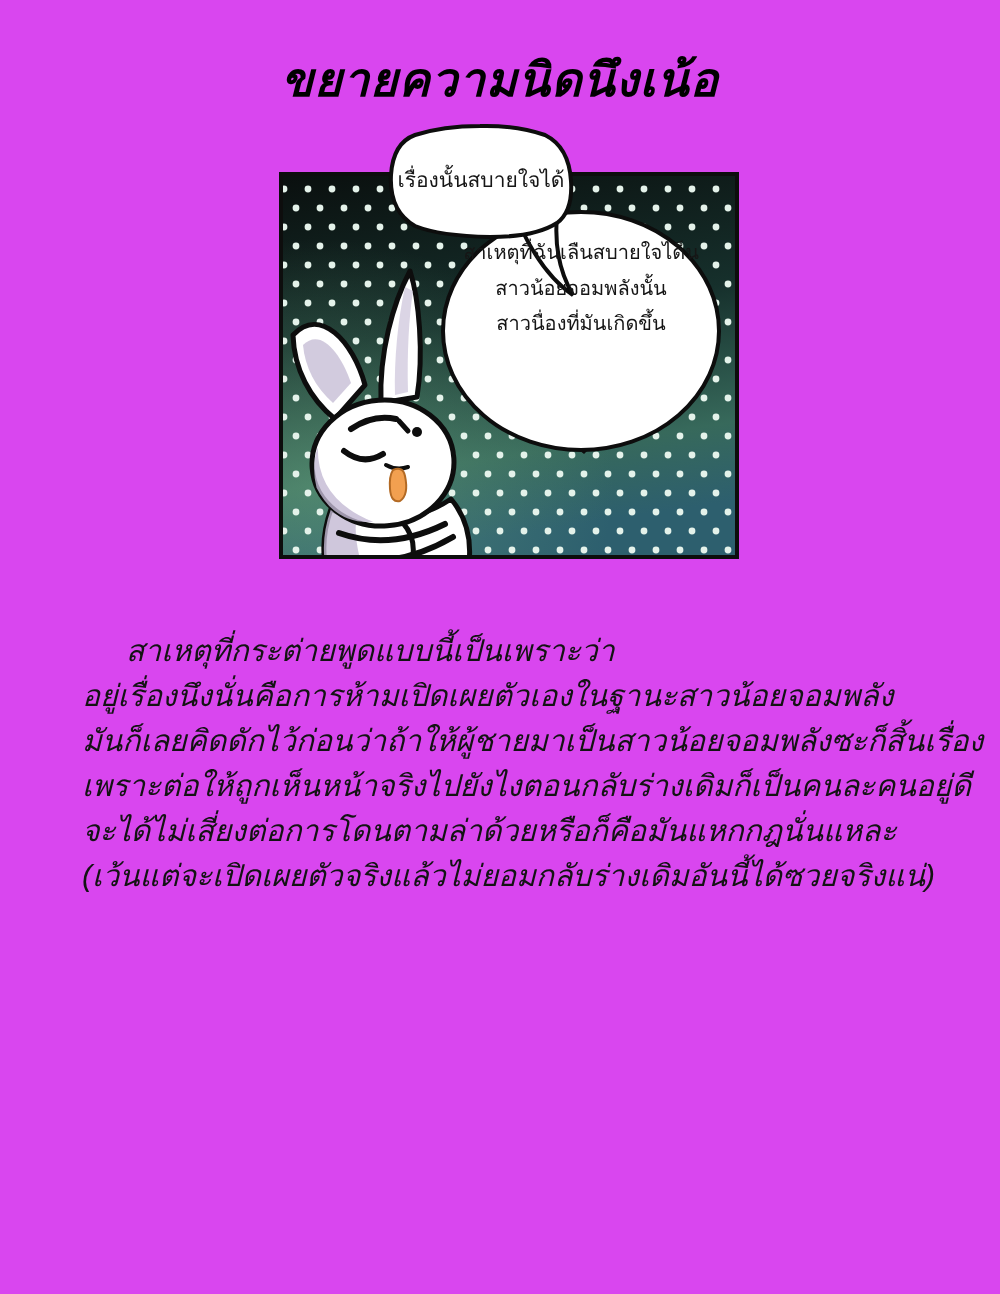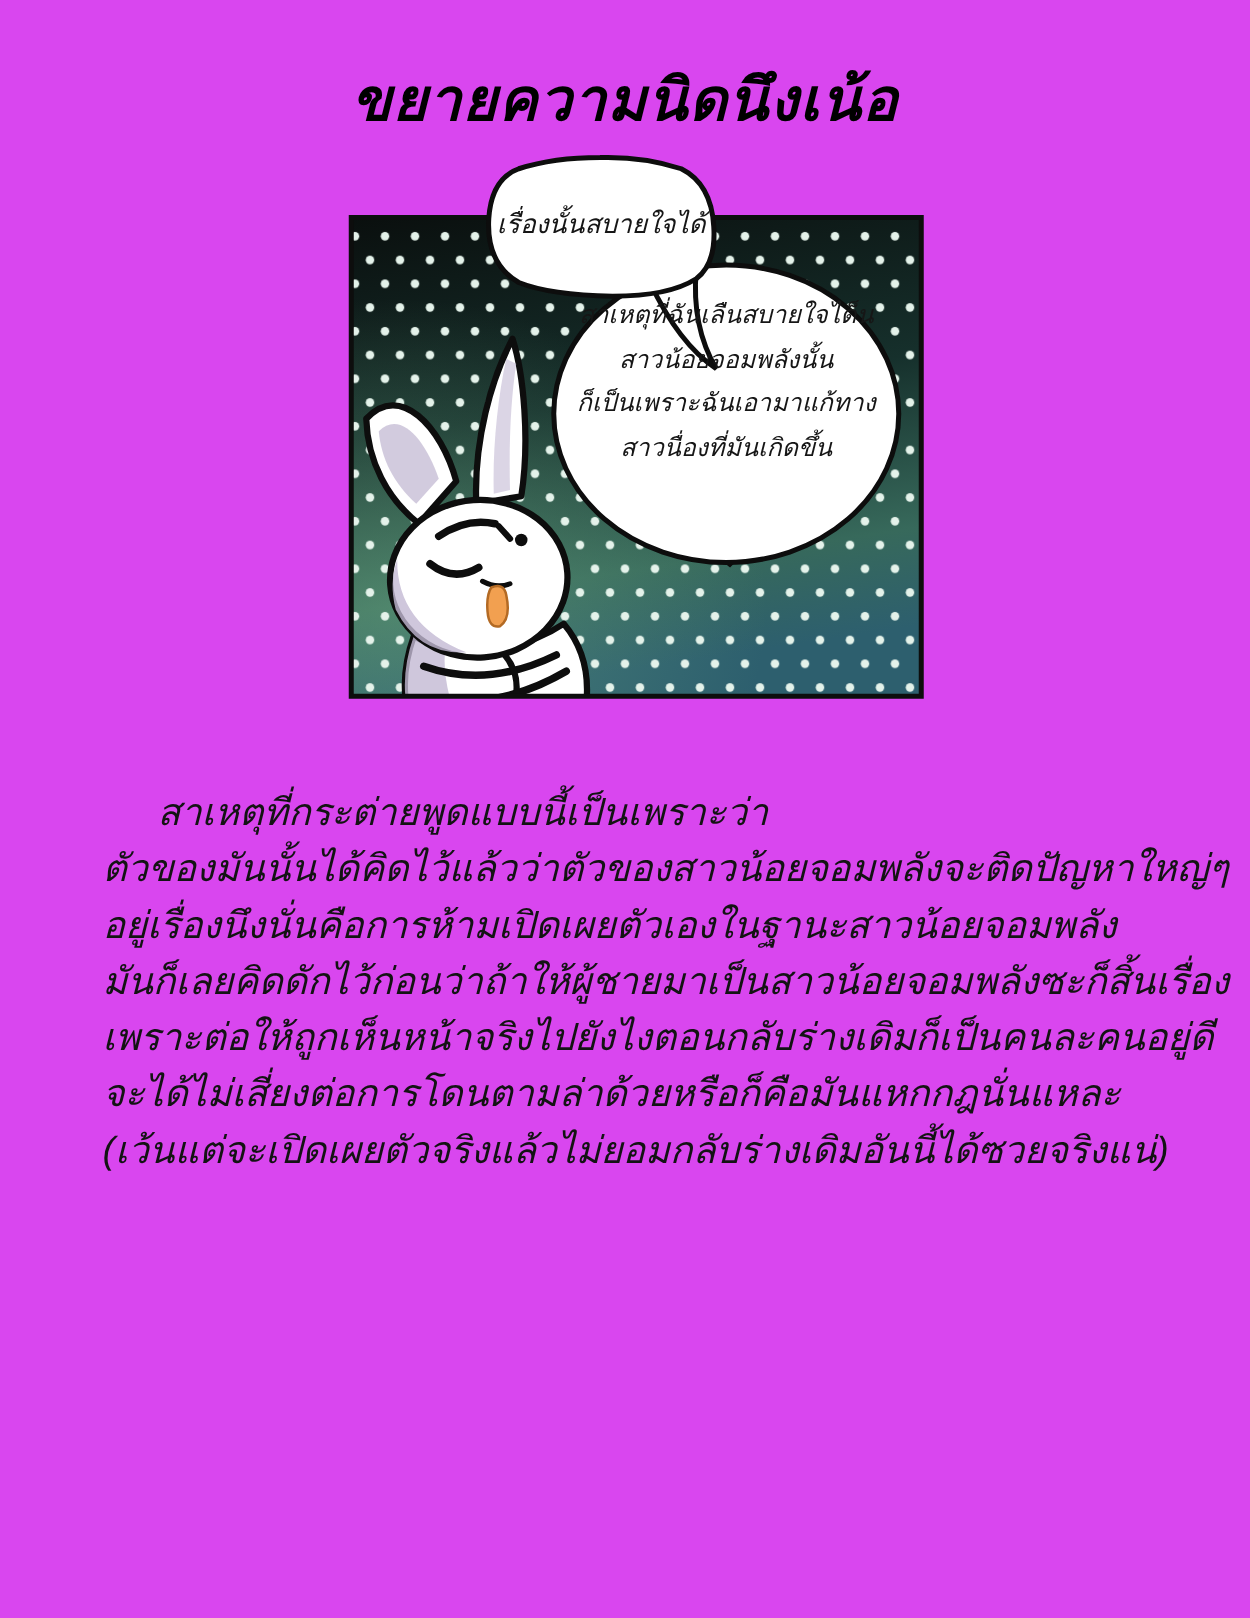--- a/index.html
+++ b/index.html
@@ -18,21 +18,21 @@
     font-size:47px; font-weight:800; font-style:italic;
     letter-spacing:1px; color:#000;
   }
   .comic {
     position:absolute; left:265px; top:123px;
     width:475px; height:450px;
   }
   .comic svg { position:absolute; left:0; top:0; }
   .bubble-text {
     position:absolute; text-align:center; color:#161616;
-    font-style:italic; font-weight:500;
+    font-weight:500;
   }
   .bubble1-text {
     left:122px; top:44px; width:188px;
     font-size:21px; line-height:26px;
   }
   .bubble2-text {
     left:183px; top:112px; width:266px;
     font-size:20px; line-height:35.5px;
   }
   .body-text {
@@ -117,28 +117,26 @@
         <path d="M150,12 Q128,20 126,52 Q124,88 150,103 Q175,113 225,114 Q270,114 292,100
                  Q308,88 306,58 Q304,24 280,12 Q250,2 215,3 Q178,3 150,12 Z" fill="#ffffff" stroke="#0d0d0d" stroke-width="4"></path>
       </g>
     </svg>
 
     <div class="bubble-text bubble1-text">เรื่องนั้นสบายใจได้</div>
 
     <div class="bubble-text bubble2-text">
       <div class="line">สาเหตุที่ฉันเลืนสบายใจได็น</div>
       <div class="line">สาวน้อยจอมพลังนั้น</div>
-      <div class="line">ก็เป็นเพราะฉันเอามาแก้ทาง</div>
       <div class="line">สาวนื่องที่มันเกิดขึ้น</div>
     </div>
   </figure>
 
   <div class="body-text">
     <div class="line indent">สาเหตุที่กระต่ายพูดแบบนี้เป็นเพราะว่า</div>
-    <div class="line">ตัวของมันนั้นได้คิดไว้แล้วว่าตัวของสาวน้อยจอมพลังจะติดปัญหาใหญ่ๆ</div>
     <div class="line">อยู่เรื่องนึงนั่นคือการห้ามเปิดเผยตัวเองในฐานะสาวน้อยจอมพลัง</div>
     <div class="line">มันก็เลยคิดดักไว้ก่อนว่าถ้าให้ผู้ชายมาเป็นสาวน้อยจอมพลังซะก็สิ้นเรื่อง</div>
     <div class="line">เพราะต่อให้ถูกเห็นหน้าจริงไปยังไงตอนกลับร่างเดิมก็เป็นคนละคนอยู่ดี</div>
     <div class="line">จะได้ไม่เสี่ยงต่อการโดนตามล่าด้วยหรือก็คือมันแหกกฎนั่นแหละ</div>
     <div class="line">(เว้นแต่จะเปิดเผยตัวจริงแล้วไม่ยอมกลับร่างเดิมอันนี้ได้ซวยจริงแน่)</div>
   </div>
 
 </div>
 
 </body></html>

